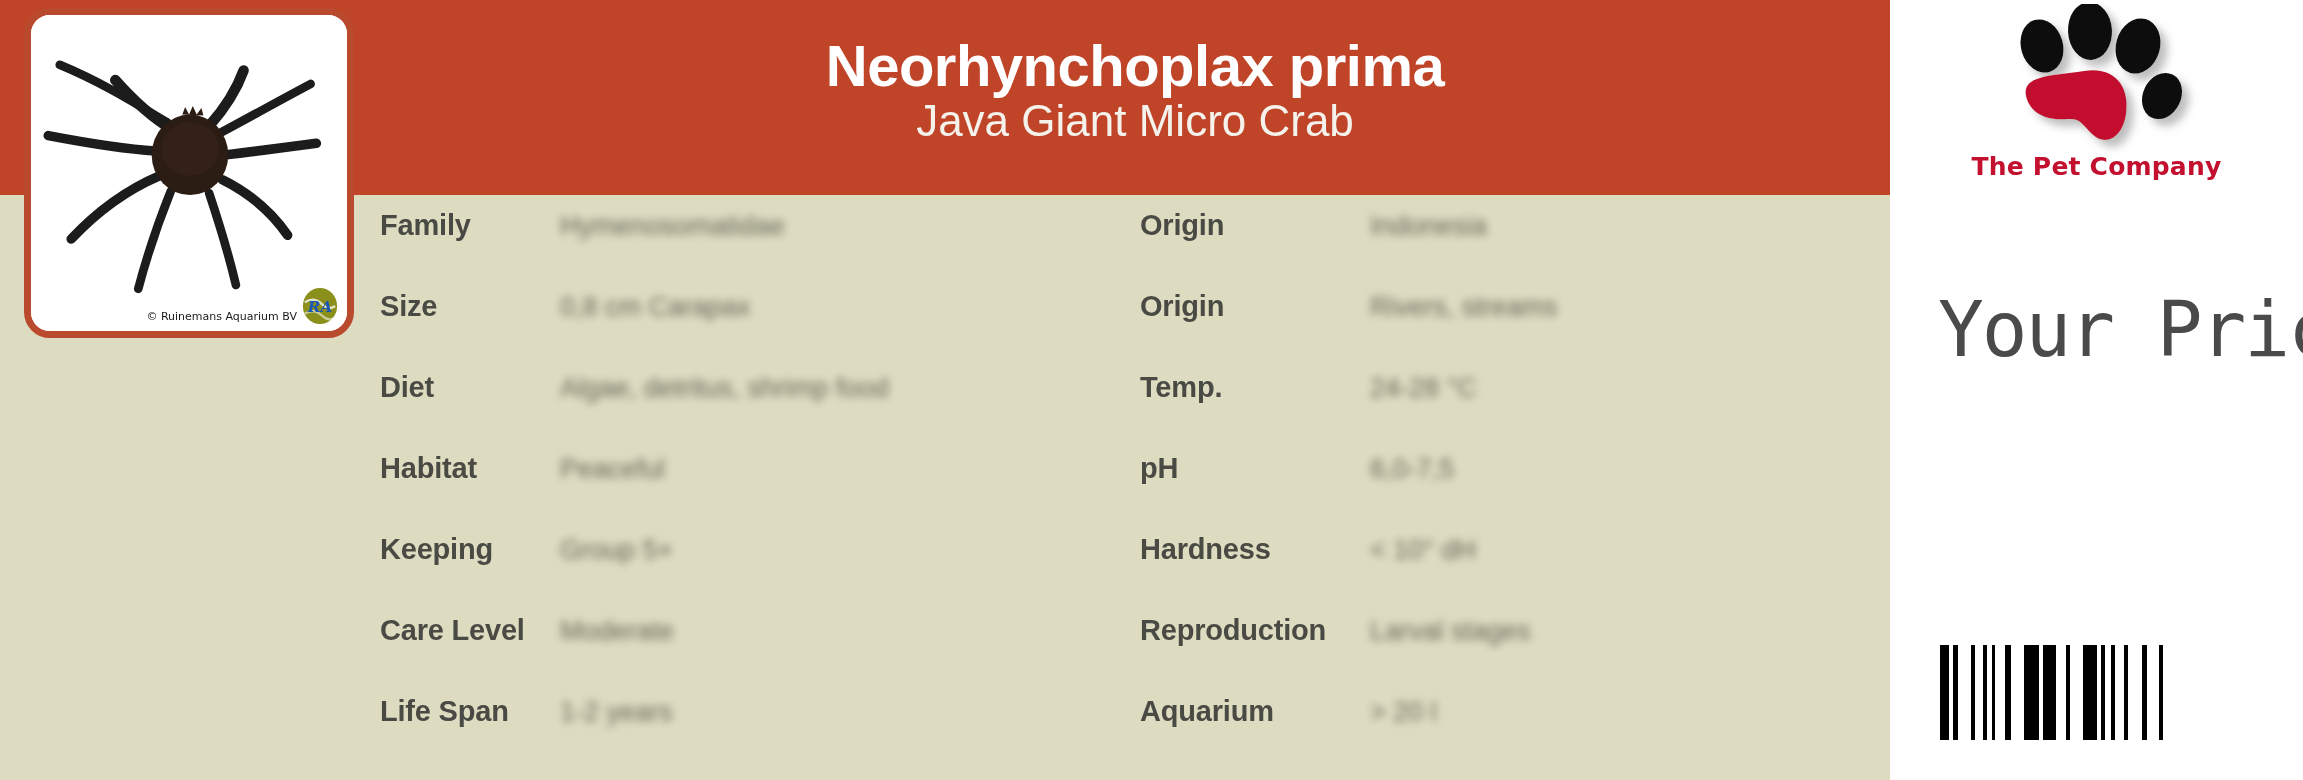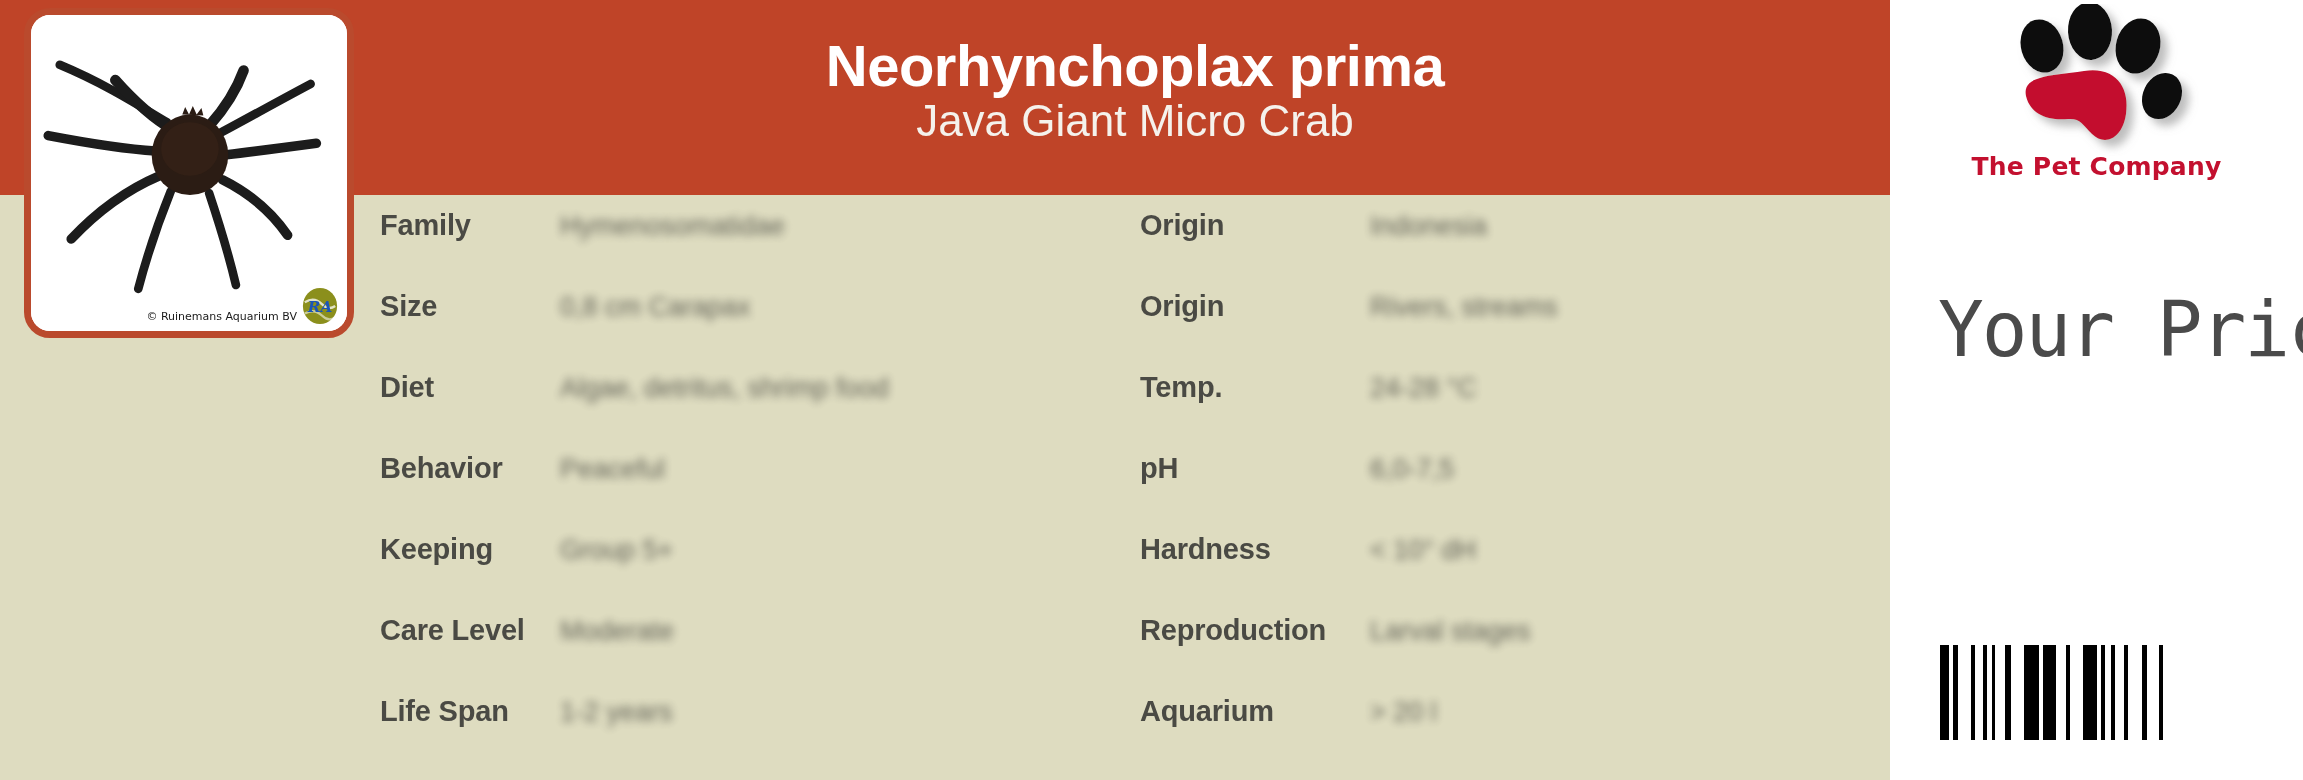--- a/index.html
+++ b/index.html
@@ -152,21 +152,21 @@
     </div>
     <div class="info-row">
       <div class="row-label">Size</div>
       <div class="row-value">0,8 cm Carapax</div>
     </div>
     <div class="info-row">
       <div class="row-label">Diet</div>
       <div class="row-value">Algae, detritus, shrimp food</div>
     </div>
     <div class="info-row">
-      <div class="row-label">Behavior</div>
+      <div class="row-label">Habitat</div>
       <div class="row-value">Peaceful</div>
     </div>
     <div class="info-row">
       <div class="row-label">Keeping</div>
       <div class="row-value">Group 5+</div>
     </div>
     <div class="info-row">
       <div class="row-label">Care Level</div>
       <div class="row-value">Moderate</div>
     </div>

